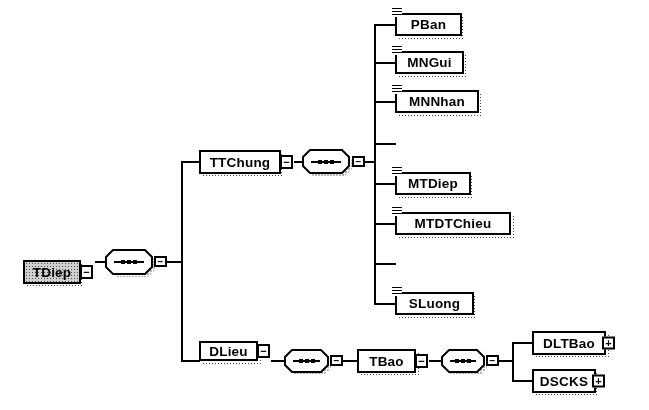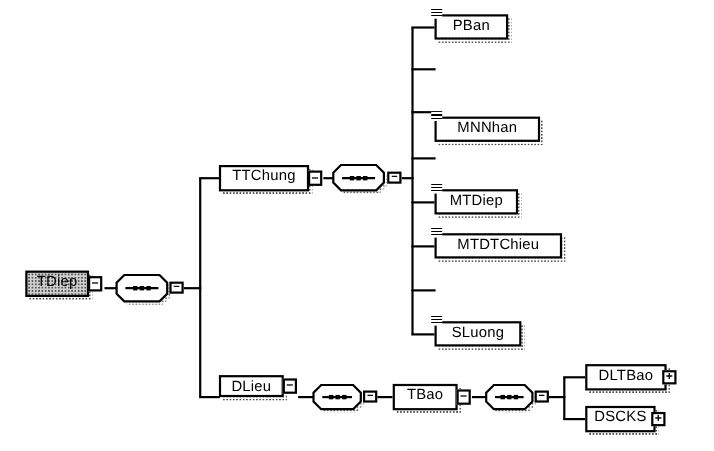--- a/index.html
+++ b/index.html
@@ -13,22 +13,22 @@
   
   .node { position:absolute; }
   .node-shadow {
     position:absolute; left:3px; top:3px; width:100%; height:100%;
     background-image:radial-gradient(circle, #4a4a4a 0.8px, transparent 1px);
     background-size:3px 3px;
   }
   .node-box {
     position:absolute; left:0; top:0; right:0; bottom:0;
     background:#fff; border:2px solid #000;
-    display:flex; justify-content:center;
-    font-weight:400; font-size:13.5px; color:#000; letter-spacing:.2px;
+    display:flex; align-items:center; justify-content:center;
+    font-weight:700; font-size:13.5px; color:#000; letter-spacing:.2px;
     z-index:1;
   }
   .node.root .node-box {
     background-color:#cfcfcf;
     background-image:radial-gradient(circle, #4f4f4f 0.8px, transparent 1px);
     background-size:3px 3px;
   }
   
   .expander {
     position:absolute; left:calc(100% - 1px); top:50%; transform:translateY(-50%);
@@ -128,21 +128,21 @@
       <rect x="461" y="359" width="4" height="4" fill="#000"></rect>
       <rect x="467" y="359" width="4" height="4" fill="#000"></rect>
     </g>
   </svg>
 
   <div class="seq-expander" style="left:154px;top:256px;">−</div>
   <div class="seq-expander" style="left:352px;top:156px;">−</div>
   <div class="seq-expander" style="left:330px;top:355px;">−</div>
   <div class="seq-expander" style="left:486px;top:355px;">−</div>
 
-  <div class="node root" style="left:23px;top:246px;width:58px;height:24px;">
+  <div class="node root" style="left:23px;top:260px;width:58px;height:24px;">
     <div class="node-shadow"></div>
     <div class="node-box">
         <span>TDiep</span>
       </div>
     <div class="expander">−</div>
   </div>
 
   <div class="node" style="left:199px;top:150px;width:82px;height:24px;">
     <div class="node-shadow"></div>
     <div class="node-box">
@@ -151,21 +151,28 @@
     <div class="expander">−</div>
   </div>
 
   <div class="node" style="left:395px;top:13px;width:67px;height:23px;">
     <div class="node-shadow"></div>
     <span class="txticon"></span>
     <div class="node-box">
         <span>PBan</span>
       </div>
   </div>
-  <div class="node" style="left:395px;top:106px;width:96px;height:23px;border-radius:10px;">
+  <div class="node" style="left:395px;top:51px;width:69px;height:23px;">
+    <div class="node-shadow"></div>
+    <span class="txticon"></span>
+    <div class="node-box">
+        <span>MNGui</span>
+      </div>
+  </div>
+  <div class="node" style="left:395px;top:90px;width:84px;height:23px;border-radius:10px;">
     <div class="node-shadow"></div>
     <span class="txticon"></span>
     <div class="node-box">
         <span>MNNhan</span>
       </div>
   </div>
   <div class="node" style="left:395px;top:172px;width:76px;height:23px;">
     <div class="node-shadow"></div>
     <span class="txticon"></span>
     <div class="node-box">

